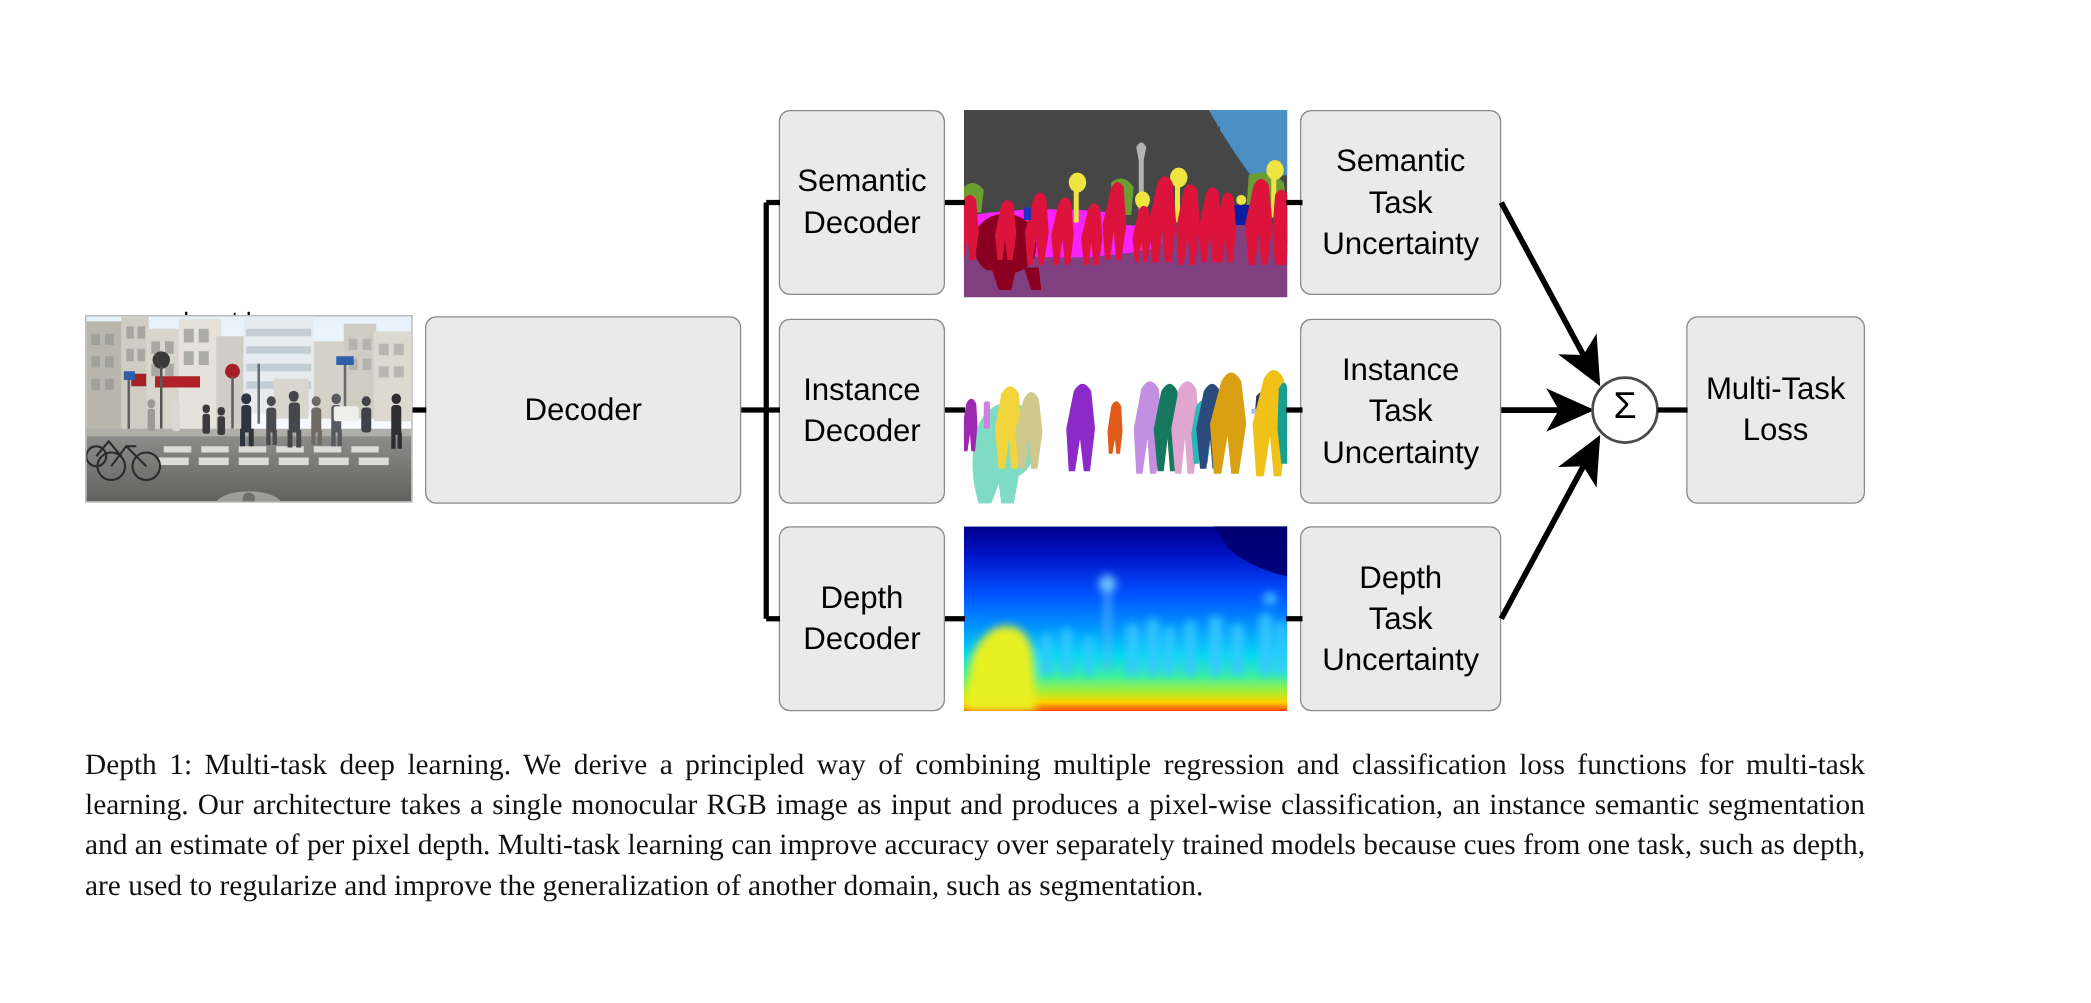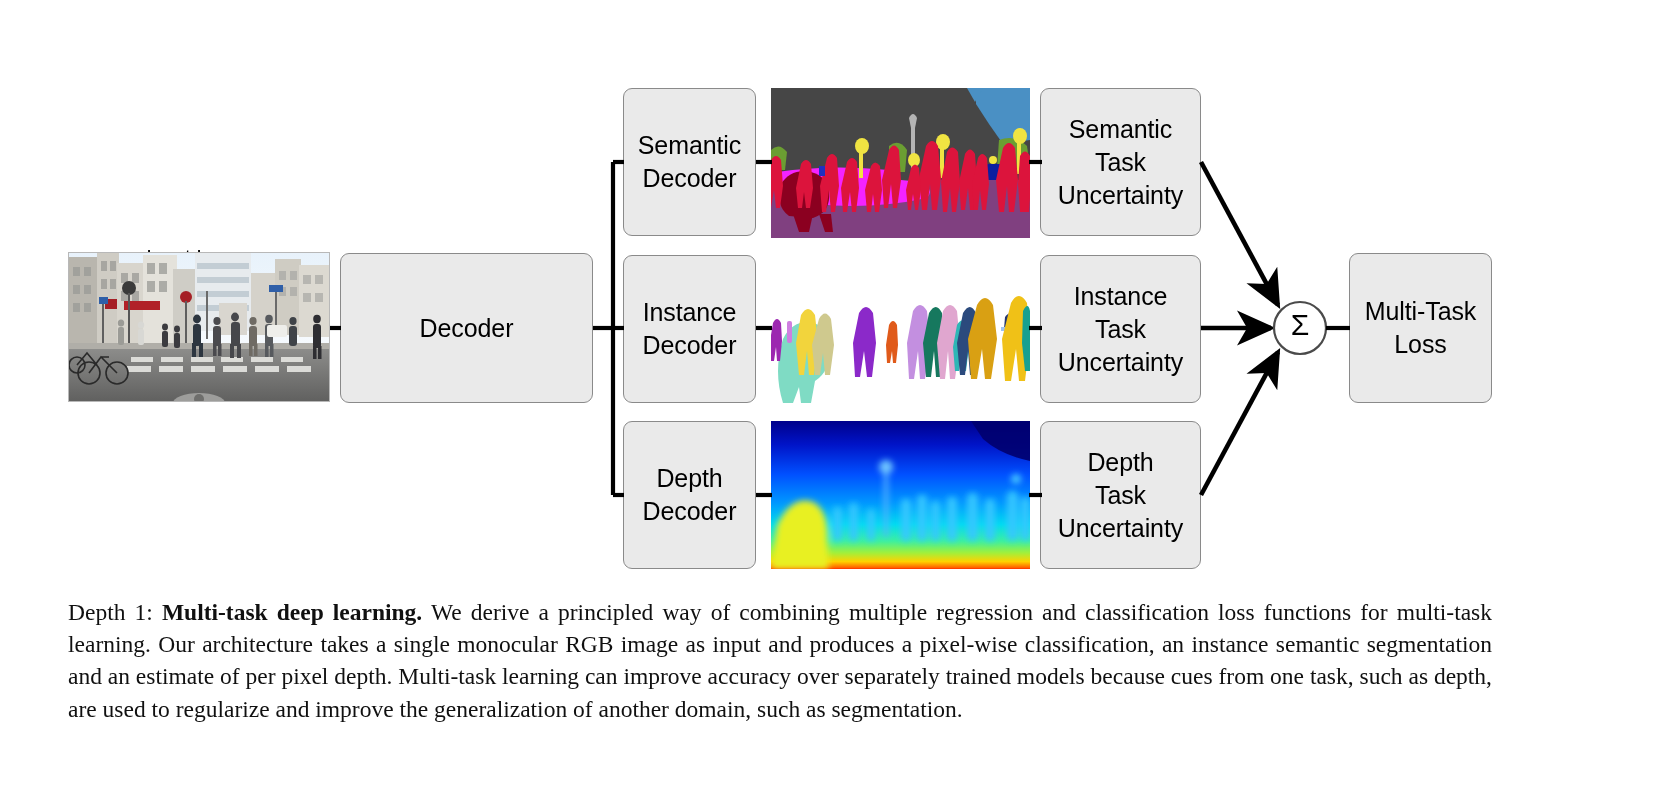--- a/index.html
+++ b/index.html
@@ -51,21 +51,21 @@
     position: absolute;
     left: 68px; top: 596px;
     width: 1424px;
     font-family: "Liberation Serif", serif;
     font-size: 23.5px;
     line-height: 32.2px;
     color: #101010;
     text-align: justify;
     text-justify: inter-word;
   }
-  #caption b { font-weight: bold; }
+  #caption b { font-weight: normal; }
 
   .svg-layer {
     position: absolute; left: 0; top: 0;
     width: 1673px; height: 802px;
     pointer-events: none;
   }
   #input-image-title {
     position: absolute;
     left: 68px; top: 222px;
     width: 262px;

